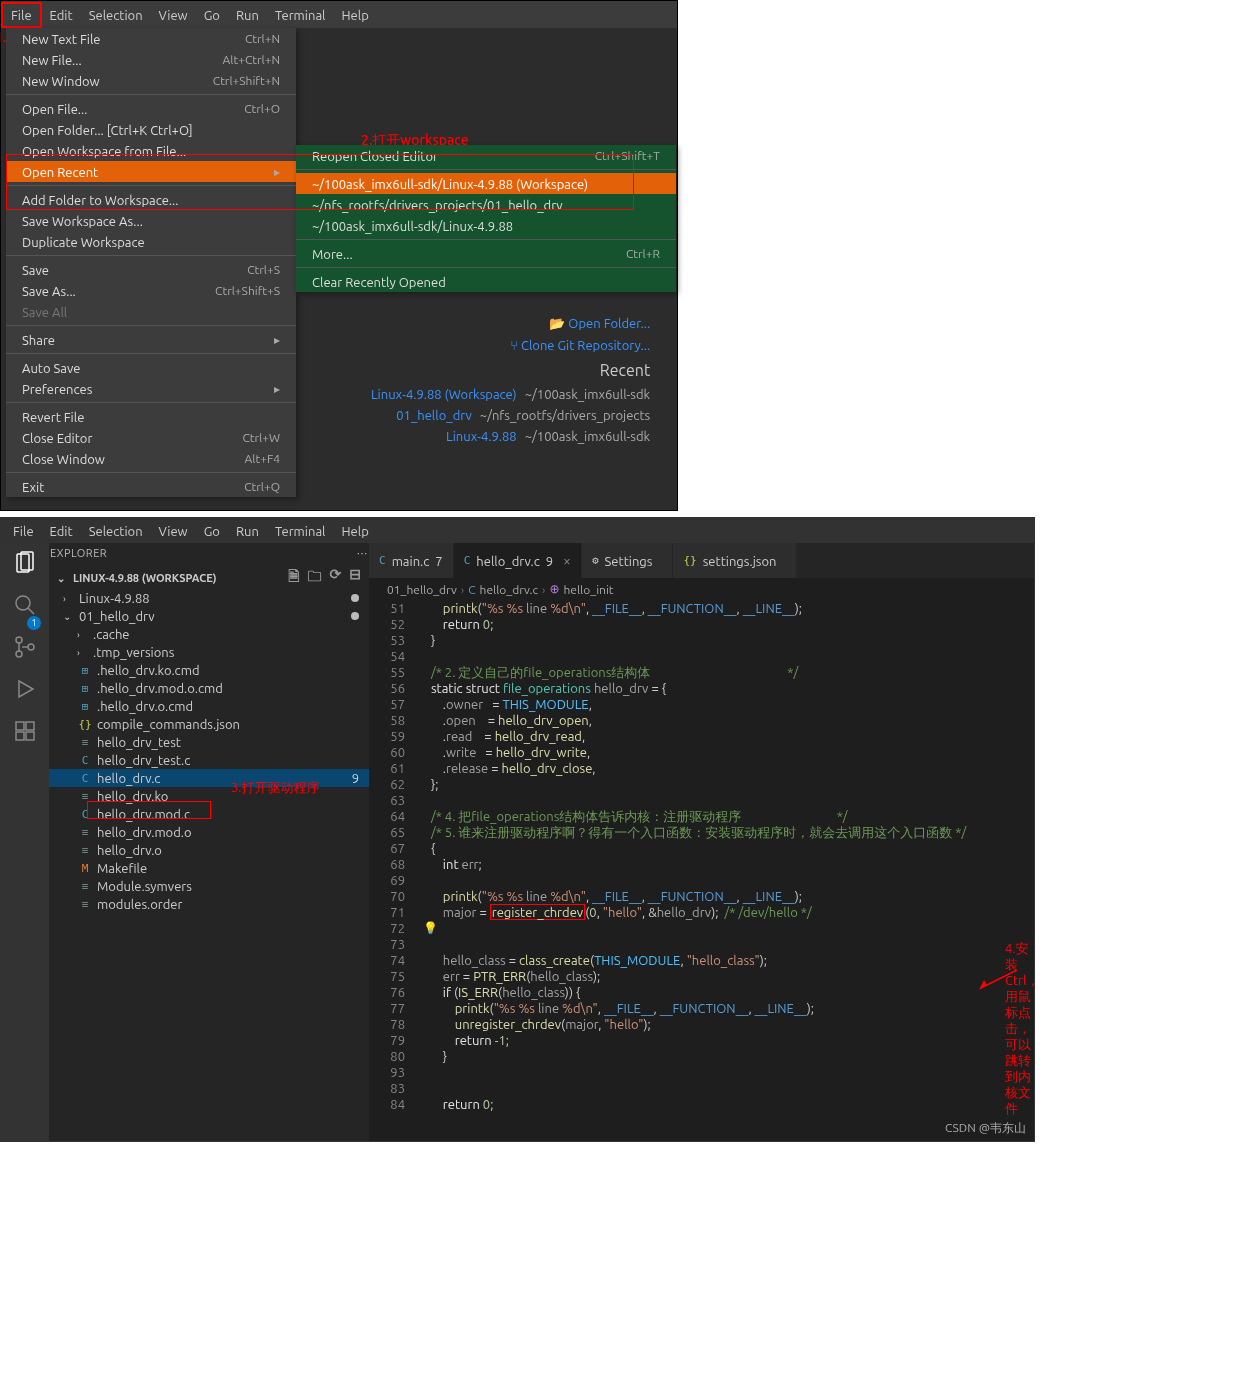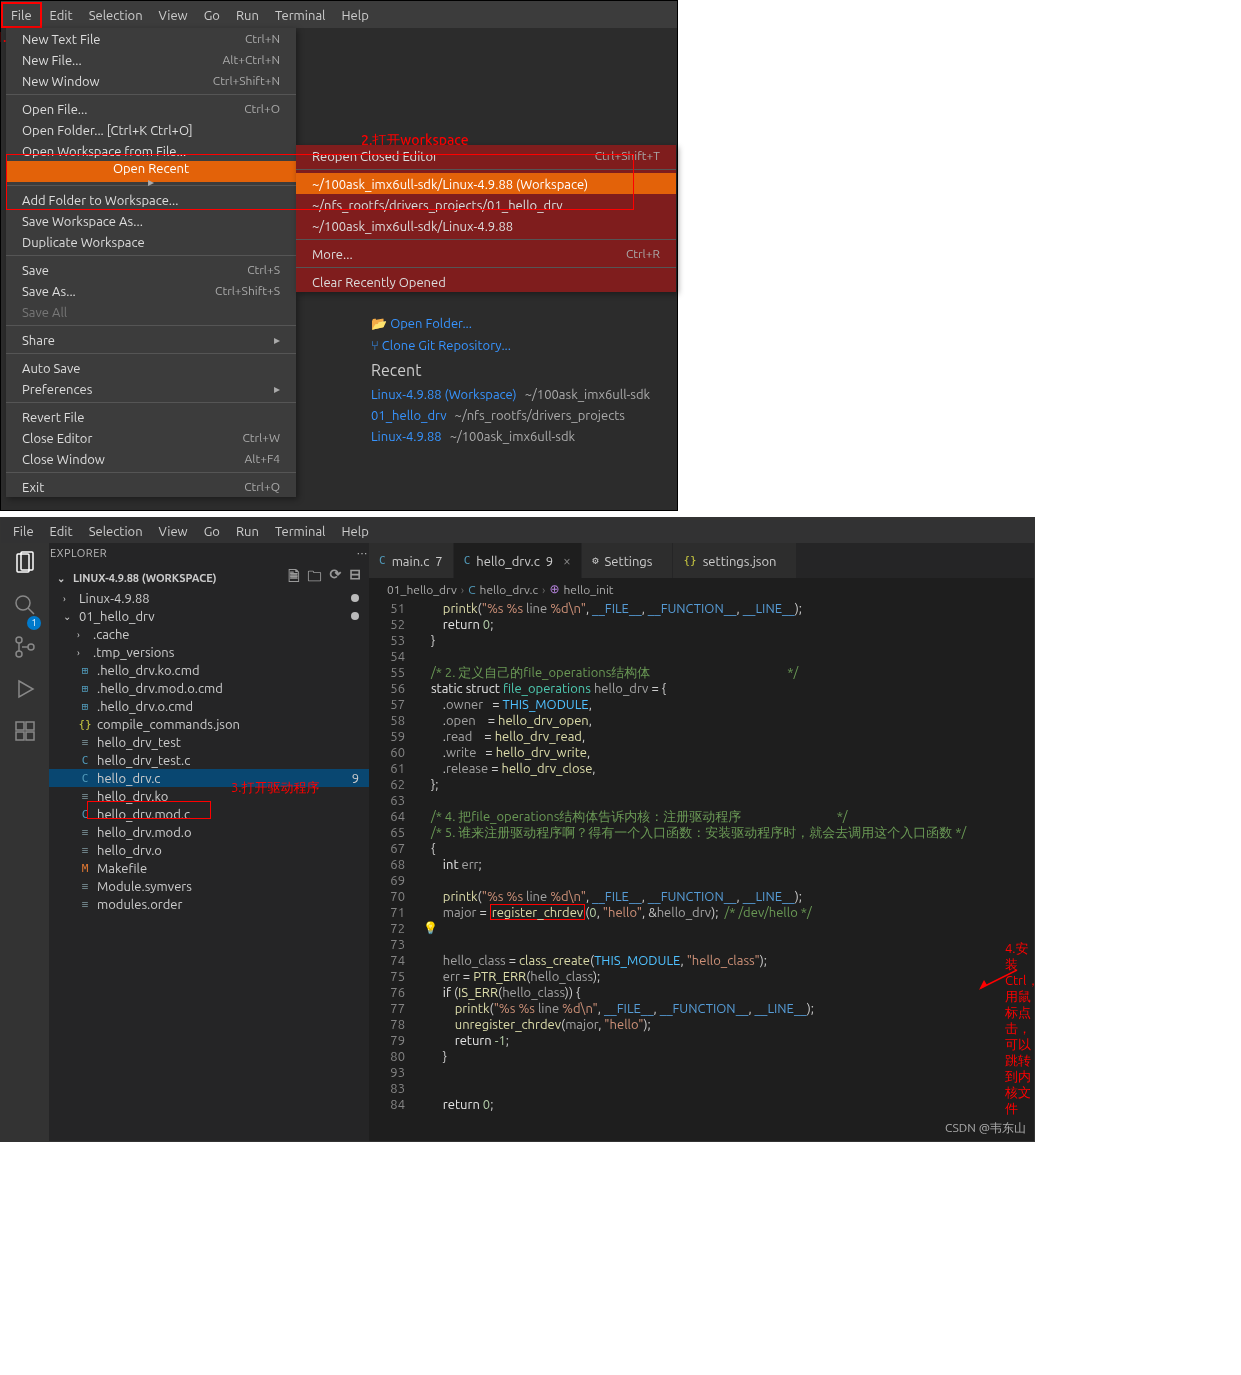--- a/index.html
+++ b/index.html
@@ -6,26 +6,26 @@
 body { background: #fff; width: 1241px; }
 
 
 .panel-top { position: relative; width: 678px; height: 511px; background: #2c2c2c; color: #ccc; font-size: 13px; border:1px solid #000;}
 .menubar { display: flex; align-items: center; height: 27px; background: #3c3c3c; }
 .menubar .item { padding: 4px 8px; cursor: default; }
 .file-item { border: 2px solid red; }
 .dropdown { position: absolute; top: 27px; left: 5px; width: 290px; background: #3c3c3c; box-shadow: 2px 2px 6px rgba(0,0,0,.4); }
 .menu-row { display: flex; justify-content: space-between; align-items: center; height: 21px; padding: 0 16px; color: #ddd; }
 .menu-row .short { color: #aaa; font-size: 12px; }
-.menu-row.hover { background: #e36209; color: #fff; flex-direction: column; }
+.menu-row.hover { background: #e36209; color: #fff; }
 .menu-row.disabled { color: #777; }
 .menu-sep { height: 1px; background: #555; margin: 3px 0; }
-.submenu { position: absolute; top: 144px; left: 295px; width: 380px; background: #7f1d1d; box-shadow: 2px 2px 6px rgba(0,0,0,.4); }
+.submenu { position: absolute; top: 144px; left: 295px; width: 380px; background: #14532d; box-shadow: 2px 2px 6px rgba(0,0,0,.4); }
 .submenu .menu-row.hover2 { background: #e36209; color: #fff; }
-.bg-content { position: absolute; top: 315px; left: 370px; font-size: 13px; color: #3794ff; }
+.bg-content { position: absolute; top: 315px; left: 370px; font-size: 13px; color: #3794ff; text-align: right; }
 .bg-row { margin-bottom: 7px; }
 .bg-row .path { color: #aaa; margin-left: 8px; }
 .bg-title { color: #ccc; font-size: 16px; margin: 8px 0; }
 .anno { position: absolute; color: red; font-size: 14px; font-weight: 500; }
 .anno1 { top: 28px; left: -6px; }
 .anno2 { top: 131px; left: 360px; }
 .redrect { position:absolute; border:1px solid red; }
 
 
 .panel-bottom { position: relative; width: 1035px; height: 625px; background: #1e1e1e; color: #ccc; font-size: 13px; margin-top: 6px; border:1px solid #333; overflow:hidden;}

